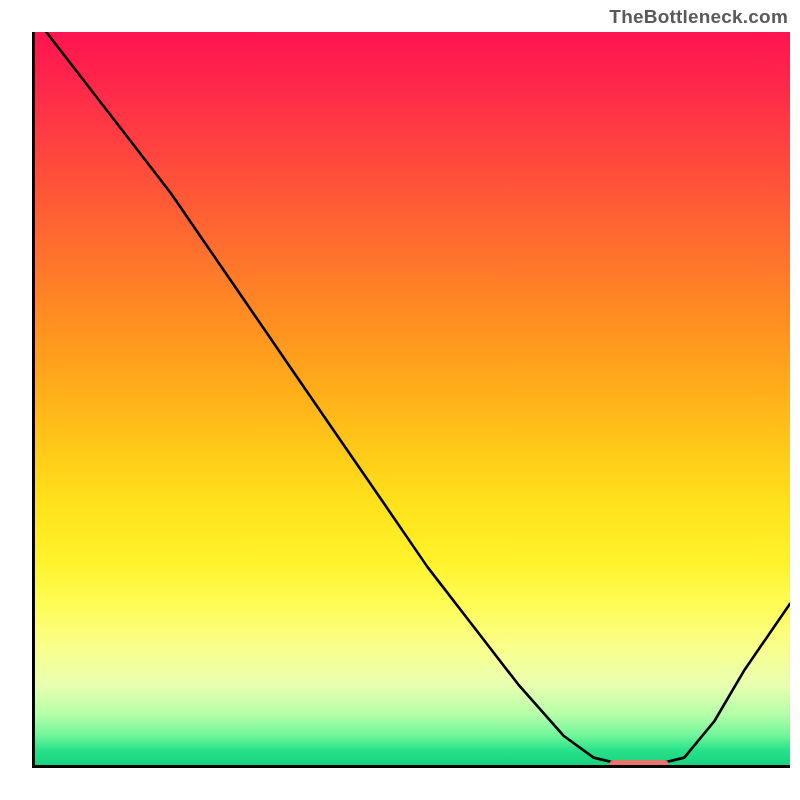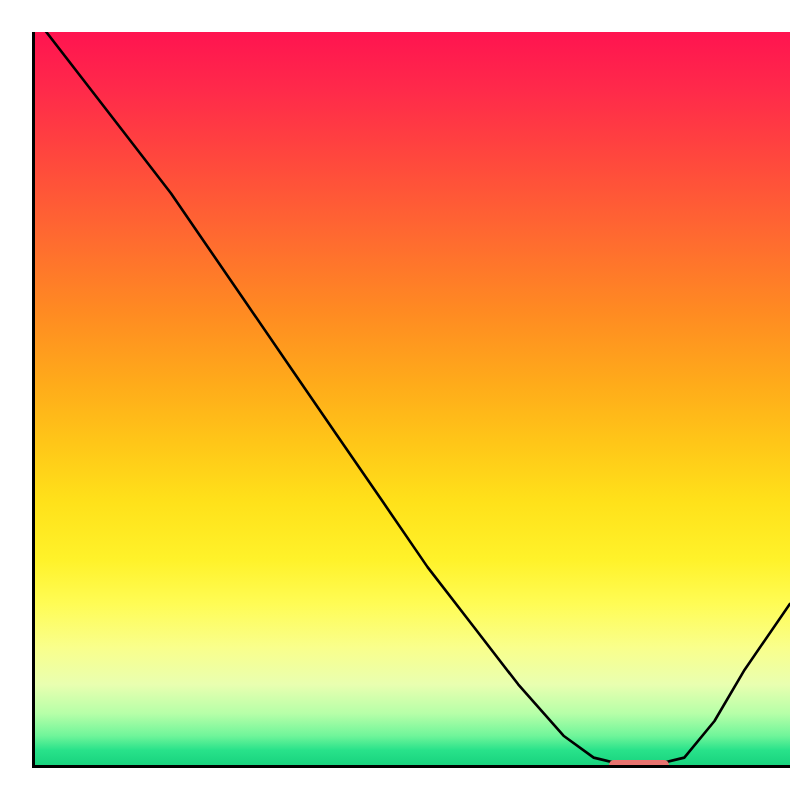--- a/index.html
+++ b/index.html
@@ -73,13 +73,14 @@
 </head>
 <body>
 
 <div class="frame">
   <div class="plot-area">
     <svg class="curve-svg" viewBox="0 0 756 736" preserveAspectRatio="none">
       <polyline id="curve-poly" fill="none" stroke="#000" stroke-width="2.6" stroke-linejoin="round" stroke-linecap="round" points="0.0,-14.7 45.4,44.2 90.7,103.0 136.1,161.9 166.3,206.1 211.7,272.3 257.0,338.6 302.4,404.8 347.8,471.0 393.1,537.3 438.5,596.2 483.8,655.0 529.2,706.6 559.4,728.6 589.7,736.0 619.9,736.0 650.2,728.6 680.4,691.8 710.6,640.3 756.0,574.1"></polyline>
     </svg>
     <div class="marker" id="opt-marker" style="left: 76%; width: 8%; bottom: -5px;"></div>
   </div>
+  <div class="watermark">TheBottleneck.com</div>
 </div>
 
 </body></html>

